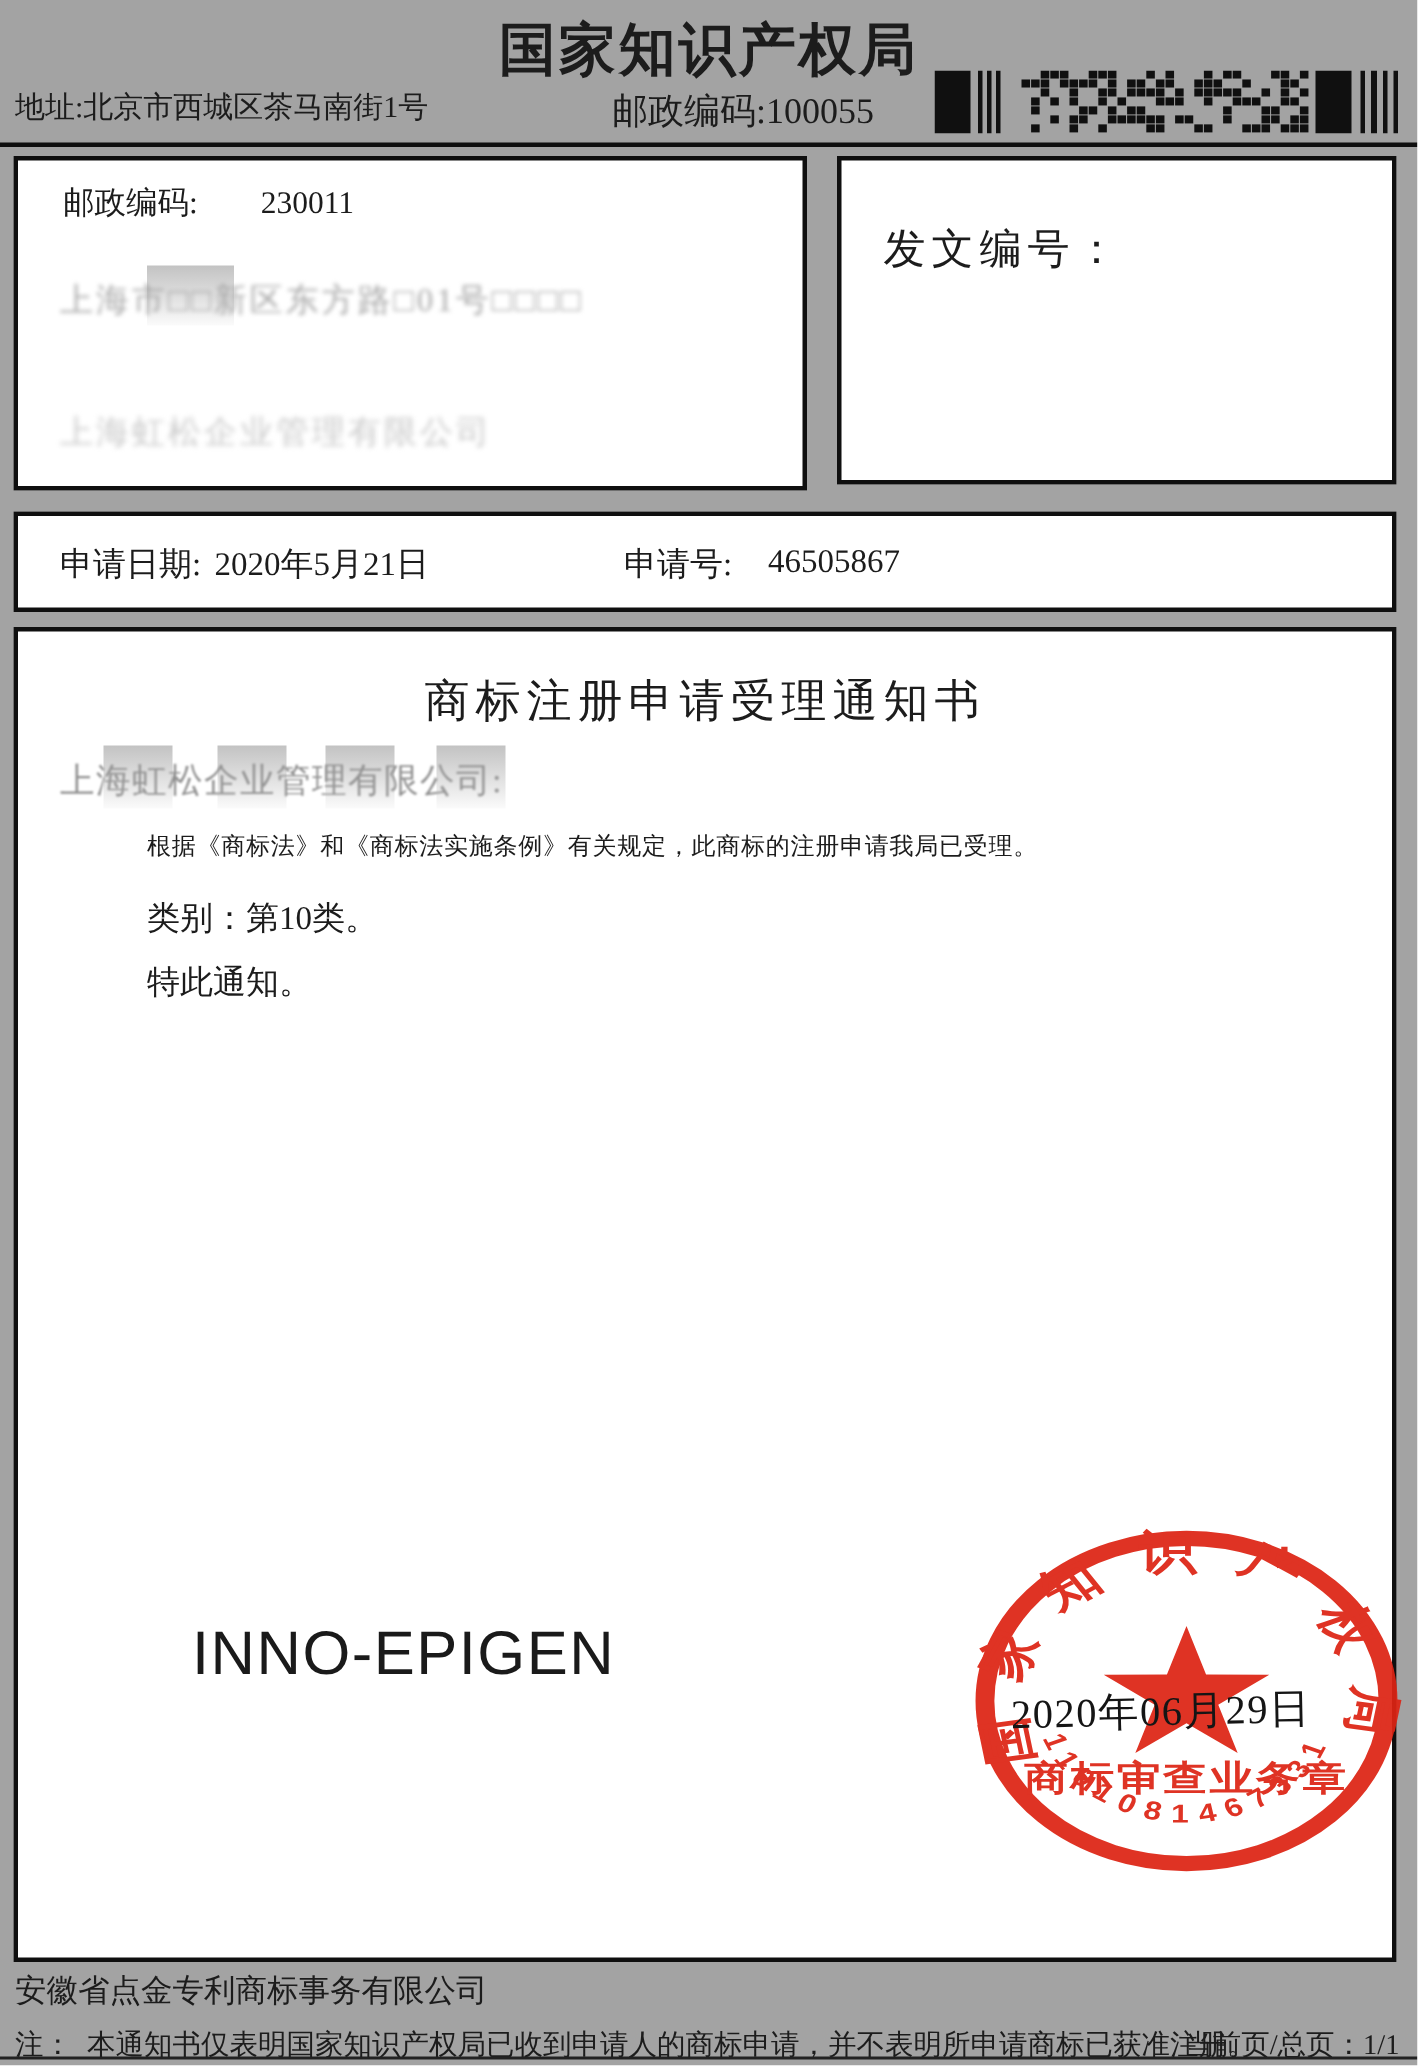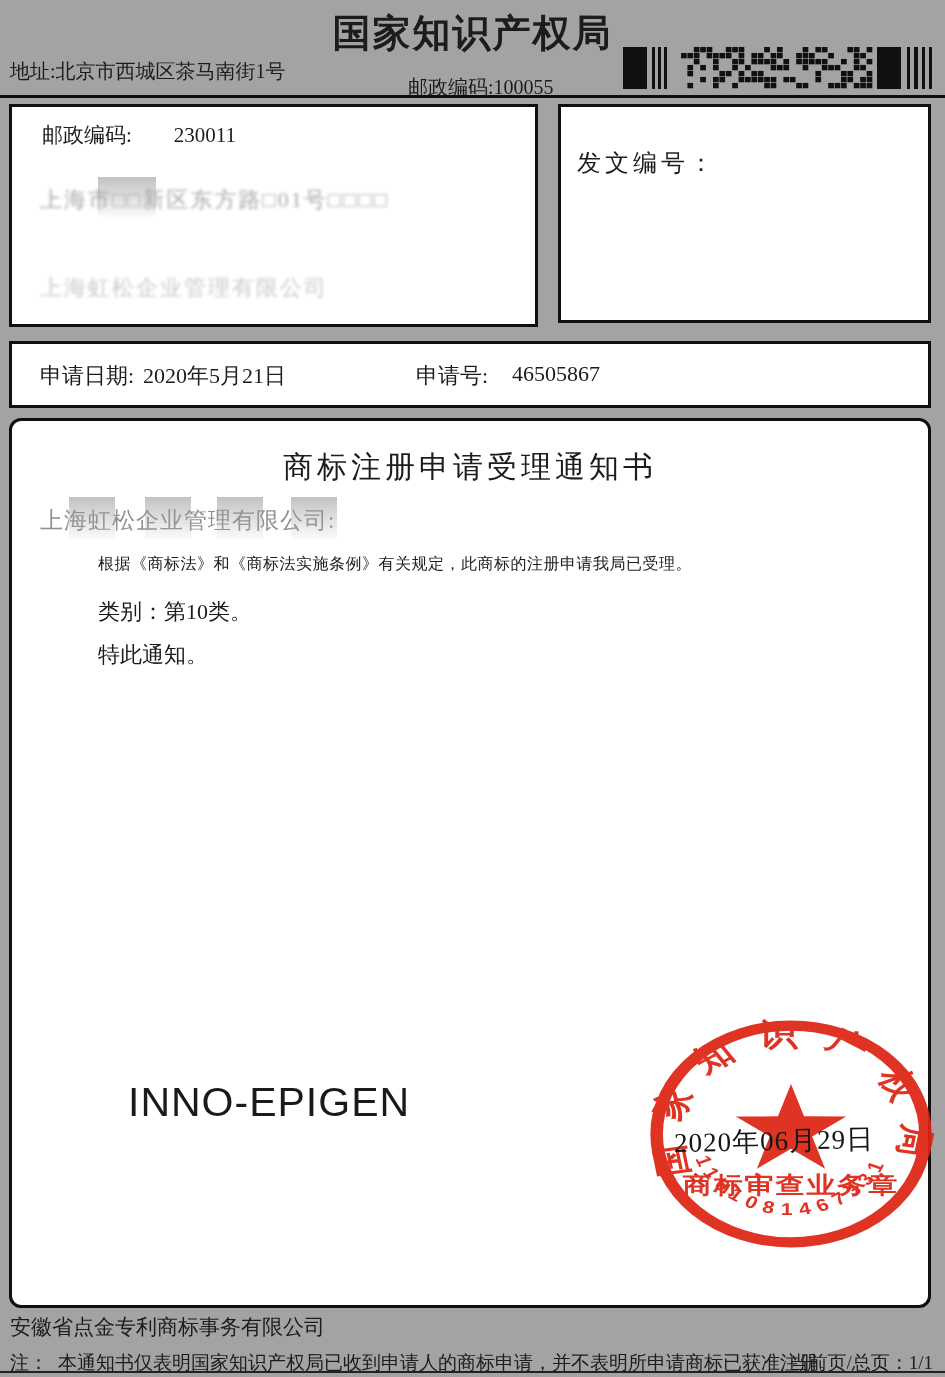--- a/index.html
+++ b/index.html
@@ -13,46 +13,46 @@
   }
   .abs{position:absolute;}
 
   
   .org-title{
     left:0;right:0;top:8px;
     text-align:center;
     font-size:38px;font-weight:bold;letter-spacing:2px;
   }
   .addr-line{left:10px;top:58px;font-size:20px;}
-  .addr-postcode{left:408px;top:58px;font-size:20px;margin-top:16px;}
+  .addr-postcode{left:408px;top:58px;font-size:24px;}
   .barcode{left:623px;top:47px;width:312px;height:42px;}
   .rule-top{left:0;right:0;top:95px;height:3px;background:#0f0f0f;}
   .rule-bottom{left:0;right:0;top:1371px;height:2px;background:#222;}
 
   
   .box{border:3px solid #0f0f0f;background:#fff;}
   .recipient-box{left:9px;top:104px;width:523px;height:217px;}
   .dispatch-box{left:558px;top:104px;width:367px;height:213px;}
   .approw-box{left:9px;top:341px;width:916px;height:61px;}
-  .main-box{left:9px;top:418px;width:916px;height:884px;border-radius:12px;}
+  .main-box{left:9px;top:418px;width:916px;height:884px;}
 
   .rb-postcode{left:30px;top:14px;font-size:21px;}
   .rb-postcode .val{margin-left:42px;}
   .rb-address{
     left:28px;top:78px;font-size:22px;letter-spacing:2px;
     color:#a9a9a9;filter:blur(1.5px);white-space:nowrap;
   }
   .rb-company{
     left:28px;top:166px;font-size:22px;letter-spacing:2px;
     color:#c9c9c9;filter:blur(1.7px);white-space:nowrap;
   }
   .redact{background:linear-gradient(180deg,rgba(145,145,145,.55),rgba(220,220,220,.12));}
   .rb-redact1{left:86px;top:70px;width:58px;height:40px;}
 
-  .db-label{left:16px;top:40px;font-size:24px;letter-spacing:4px;}
+  .db-label{left:28px;top:40px;font-size:28px;letter-spacing:4px;}
   .db-value{left:60px;top:106px;font-size:24px;letter-spacing:1px;}
 
   .ar-text{top:17px;font-size:22px;white-space:nowrap;}
   .ar-date-label{left:28px;}
   .ar-date-value{left:131px;}
   .ar-no-label{left:404px;text-align:center;}
   .ar-no-value{left:500px;}
 
   
   .notice-title{

